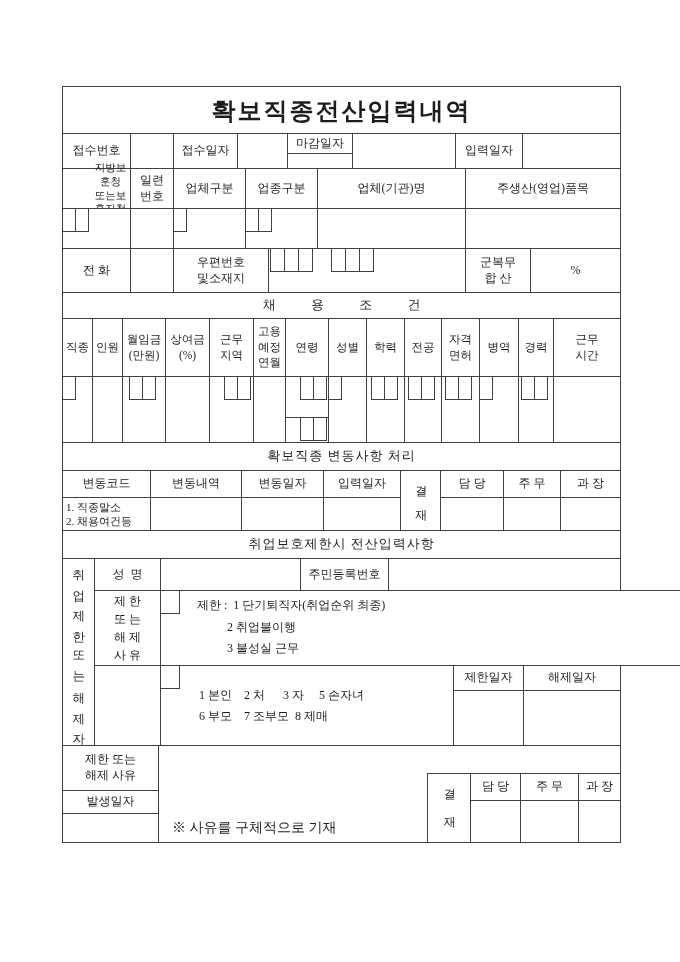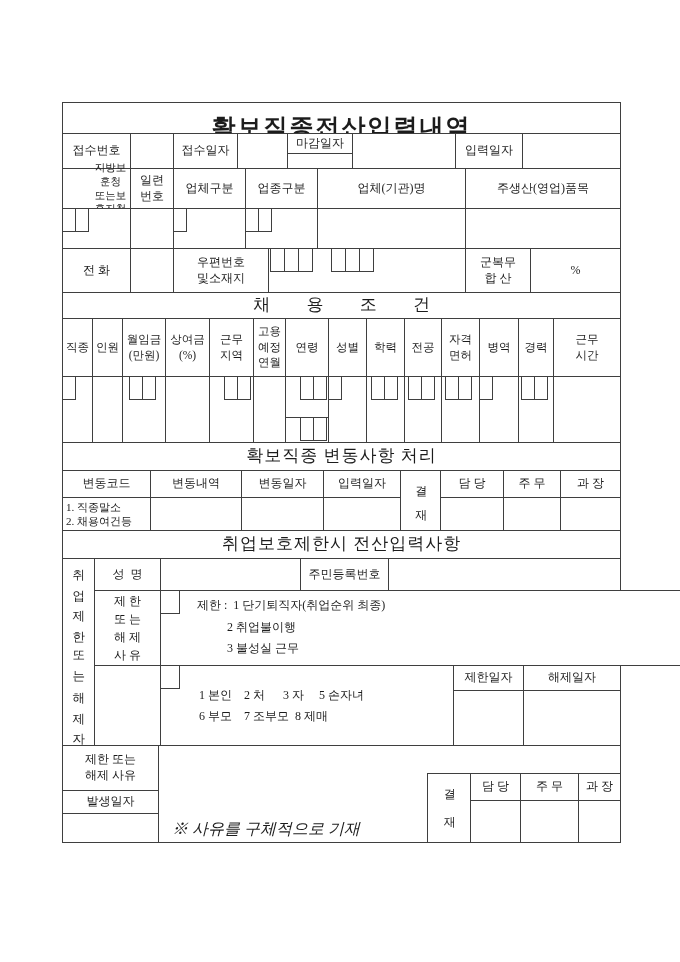--- a/index.html
+++ b/index.html
@@ -8,36 +8,36 @@
   .c{position:absolute;border:1px solid #3f3f3f;box-sizing:border-box;background:#fff;
      display:flex;align-items:center;justify-content:center;text-align:center;
      font-size:12px;line-height:1.3;}
   .pre{white-space:pre-wrap;}
   .left{justify-content:flex-start;text-align:left;}
   .top{align-items:flex-start;}
   .small{font-size:10.5px;padding-left:28px;}
   .tiny{font-size:11px;}
   .colhead{font-size:11.5px;line-height:1.35;}
   .title{font-weight:bold;font-size:24px;letter-spacing:2px;}
-  .sect{font-size:17px;letter-spacing:1px;}
+  .sect{font-size:13px;letter-spacing:1px;}
   .wide{letter-spacing:16px;text-indent:16px;}
   .vtext{writing-mode:vertical-rl;text-orientation:upright;}
   .bg{position:absolute;display:flex;}
   .bg .b{width:14px;height:24px;border:1px solid #3f3f3f;background:#fff;box-sizing:border-box;}
   .bg .b+.b{margin-left:-1px;}
   .bg .b15{width:15px;}
   .hline{position:absolute;background:#3f3f3f;}
-  .note{position:absolute;font-size:16px;background:transparent;font-style:italic;}
+  .note{position:absolute;font-size:14px;background:transparent;}
 </style>
 </head>
 <body>
 
 <div class="page">
 
-  <div class="c title" style="left:62px;top:102px;width:559px;height:52px">확보직종전산입력내역</div>
+  <div class="c title" style="left:62px;top:86px;width:559px;height:52px">확보직종전산입력내역</div>
 
   <div class="c" style="left:62px;top:133px;width:69px;height:36px">접수번호</div>
   <div class="c" style="left:130px;top:133px;width:44px;height:36px"></div>
   <div class="c" style="left:173px;top:133px;width:65px;height:36px">접수일자</div>
   <div class="c" style="left:237px;top:133px;width:51px;height:36px"></div>
   <div class="c" style="left:287px;top:133px;width:66px;height:21px">마감일자</div>
   <div class="c" style="left:352px;top:133px;width:104px;height:36px"></div>
   <div class="c" style="left:455px;top:133px;width:68px;height:36px">입력일자</div>
   <div class="c" style="left:522px;top:133px;width:99px;height:36px"></div>
 

